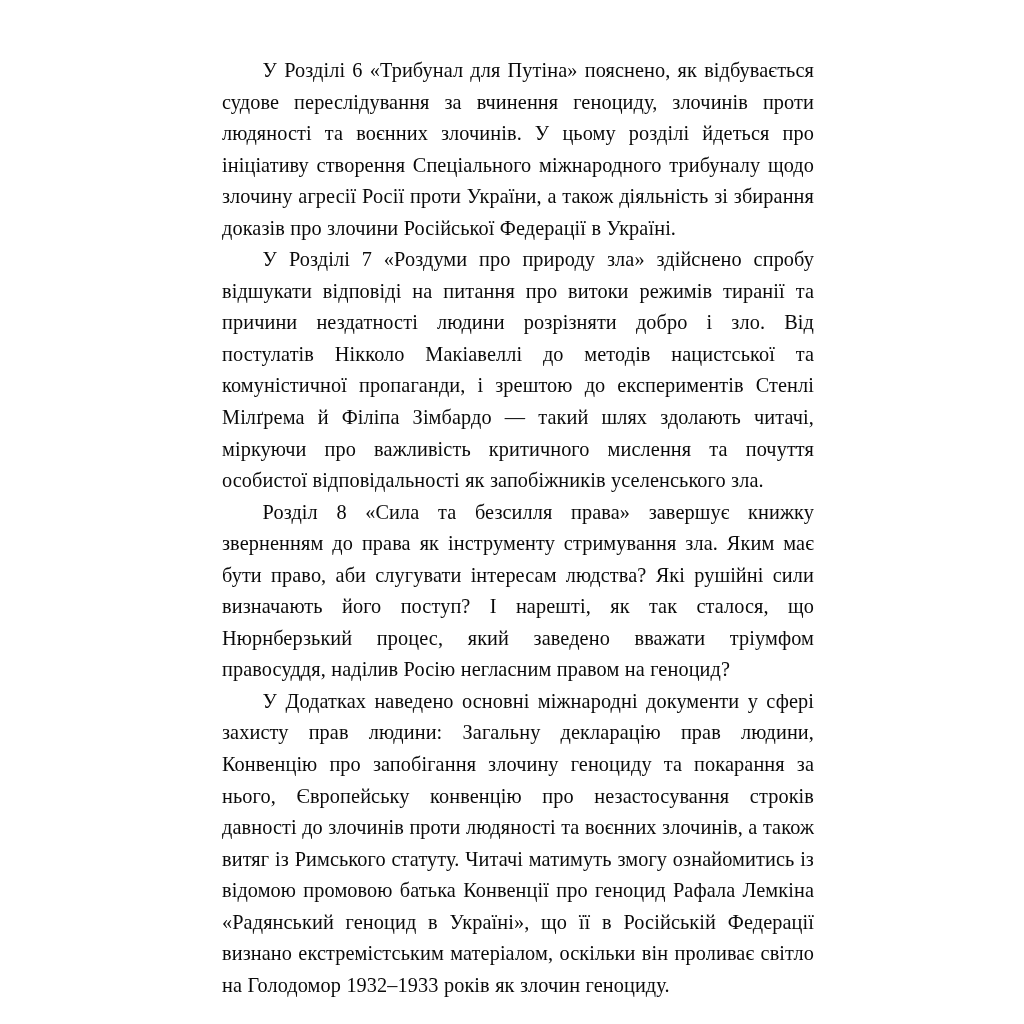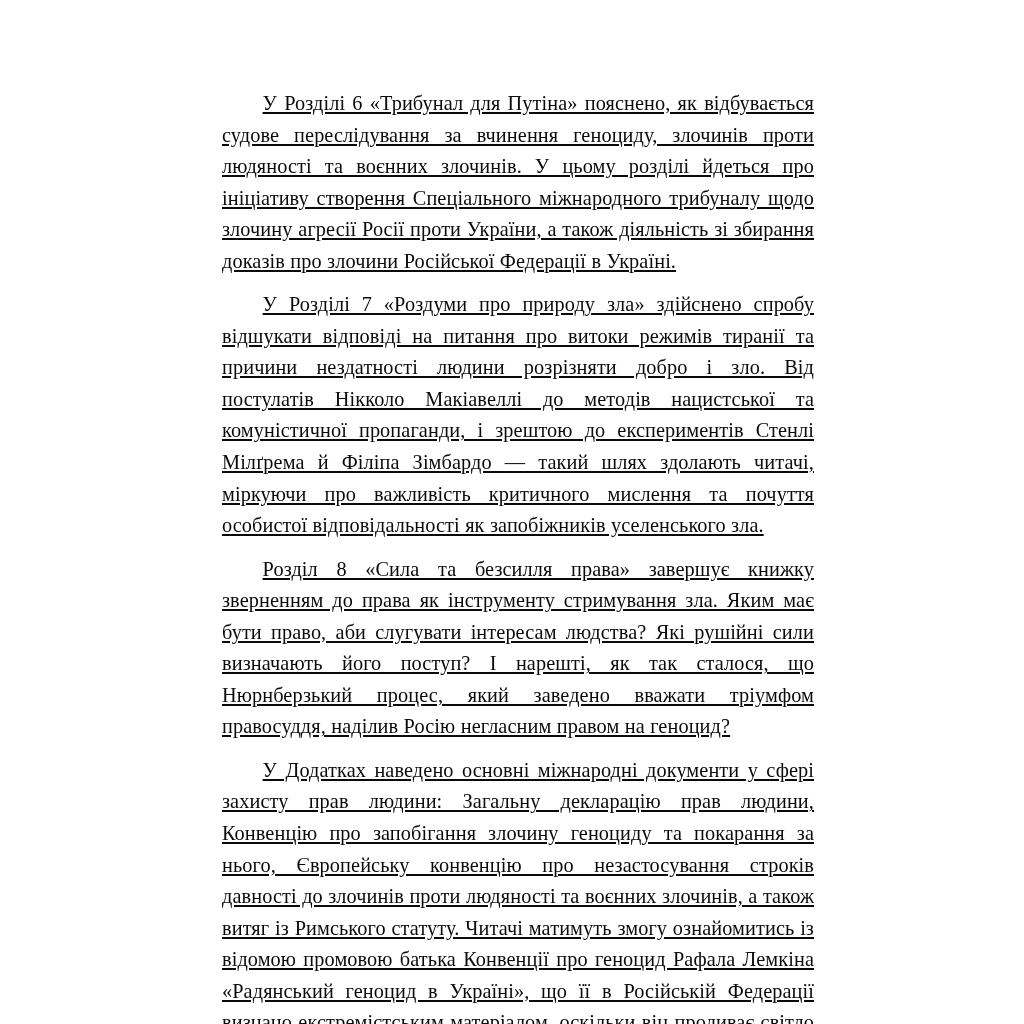--- a/index.html
+++ b/index.html
@@ -11,40 +11,39 @@
     width: 1024px;
     height: 1024px;
     overflow: hidden;
     font-family: "Liberation Serif", "DejaVu Serif", serif;
     color: #0a0a0a;
   }
   .page {
     box-sizing: border-box;
     width: 1024px;
     height: 1024px;
-    padding: 88px 210px 40px 222px;
+    padding: 55px 210px 40px 222px;
     background: #ffffff;
-    text-decoration: underline;
   }
   .text-column {
     width: 592px;
   }
   p.para {
     margin: 0;
     text-indent: 2.0em;
     text-align: justify;
     font-size: 20.3px;
     line-height: 1.555;
     letter-spacing: 0.1px;
     word-spacing: 0.2px;
     hyphens: manual;
     -webkit-hyphens: manual;
   }
   p.para + p.para {
-    margin-top: 12px;
+    margin-top: 0;
   }
 </style>
 </head>
 <body>
 
 <div class="page">
   <div class="text-column">
     <p class="para">У Розділі 6 «Трибунал для Путіна» пояснено, як від­бувається судове переслідування за вчинення геноциду, злочинів проти людяності та воєнних злочинів. У цьому розділі йдеться про ініціативу створення Спеціального міжнародного трибуналу щодо злочину агресії Росії про­ти України, а також діяльність зі збирання доказів про злочини Російської Федерації в Україні.</p>
     <p class="para">У Розділі 7 «Роздуми про природу зла» здійснено спро­бу відшукати відповіді на питання про витоки режимів тиранії та причини нездатності людини розрізняти добро і зло. Від постулатів Нікколо Макіавеллі до методів на­цистської та комуністичної пропаганди, і зрештою до екс­периментів Стенлі Мілґрема й Філіпа Зімбардо — такий шлях здолають читачі, міркуючи про важливість критич­ного мислення та почуття особистої відповідальності як запобіжників уселенського зла.</p>
     <p class="para">Розділ 8 «Сила та безсилля права» завершує книжку зверненням до права як інструменту стримування зла. Яким має бути право, аби слугувати інтересам людства? Які рушійні сили визначають його поступ? І нарешті, як так сталося, що Нюрнберзький процес, який заведено вва­жати тріумфом правосуддя, наділив Росію негласним пра­вом на геноцид?</p>

